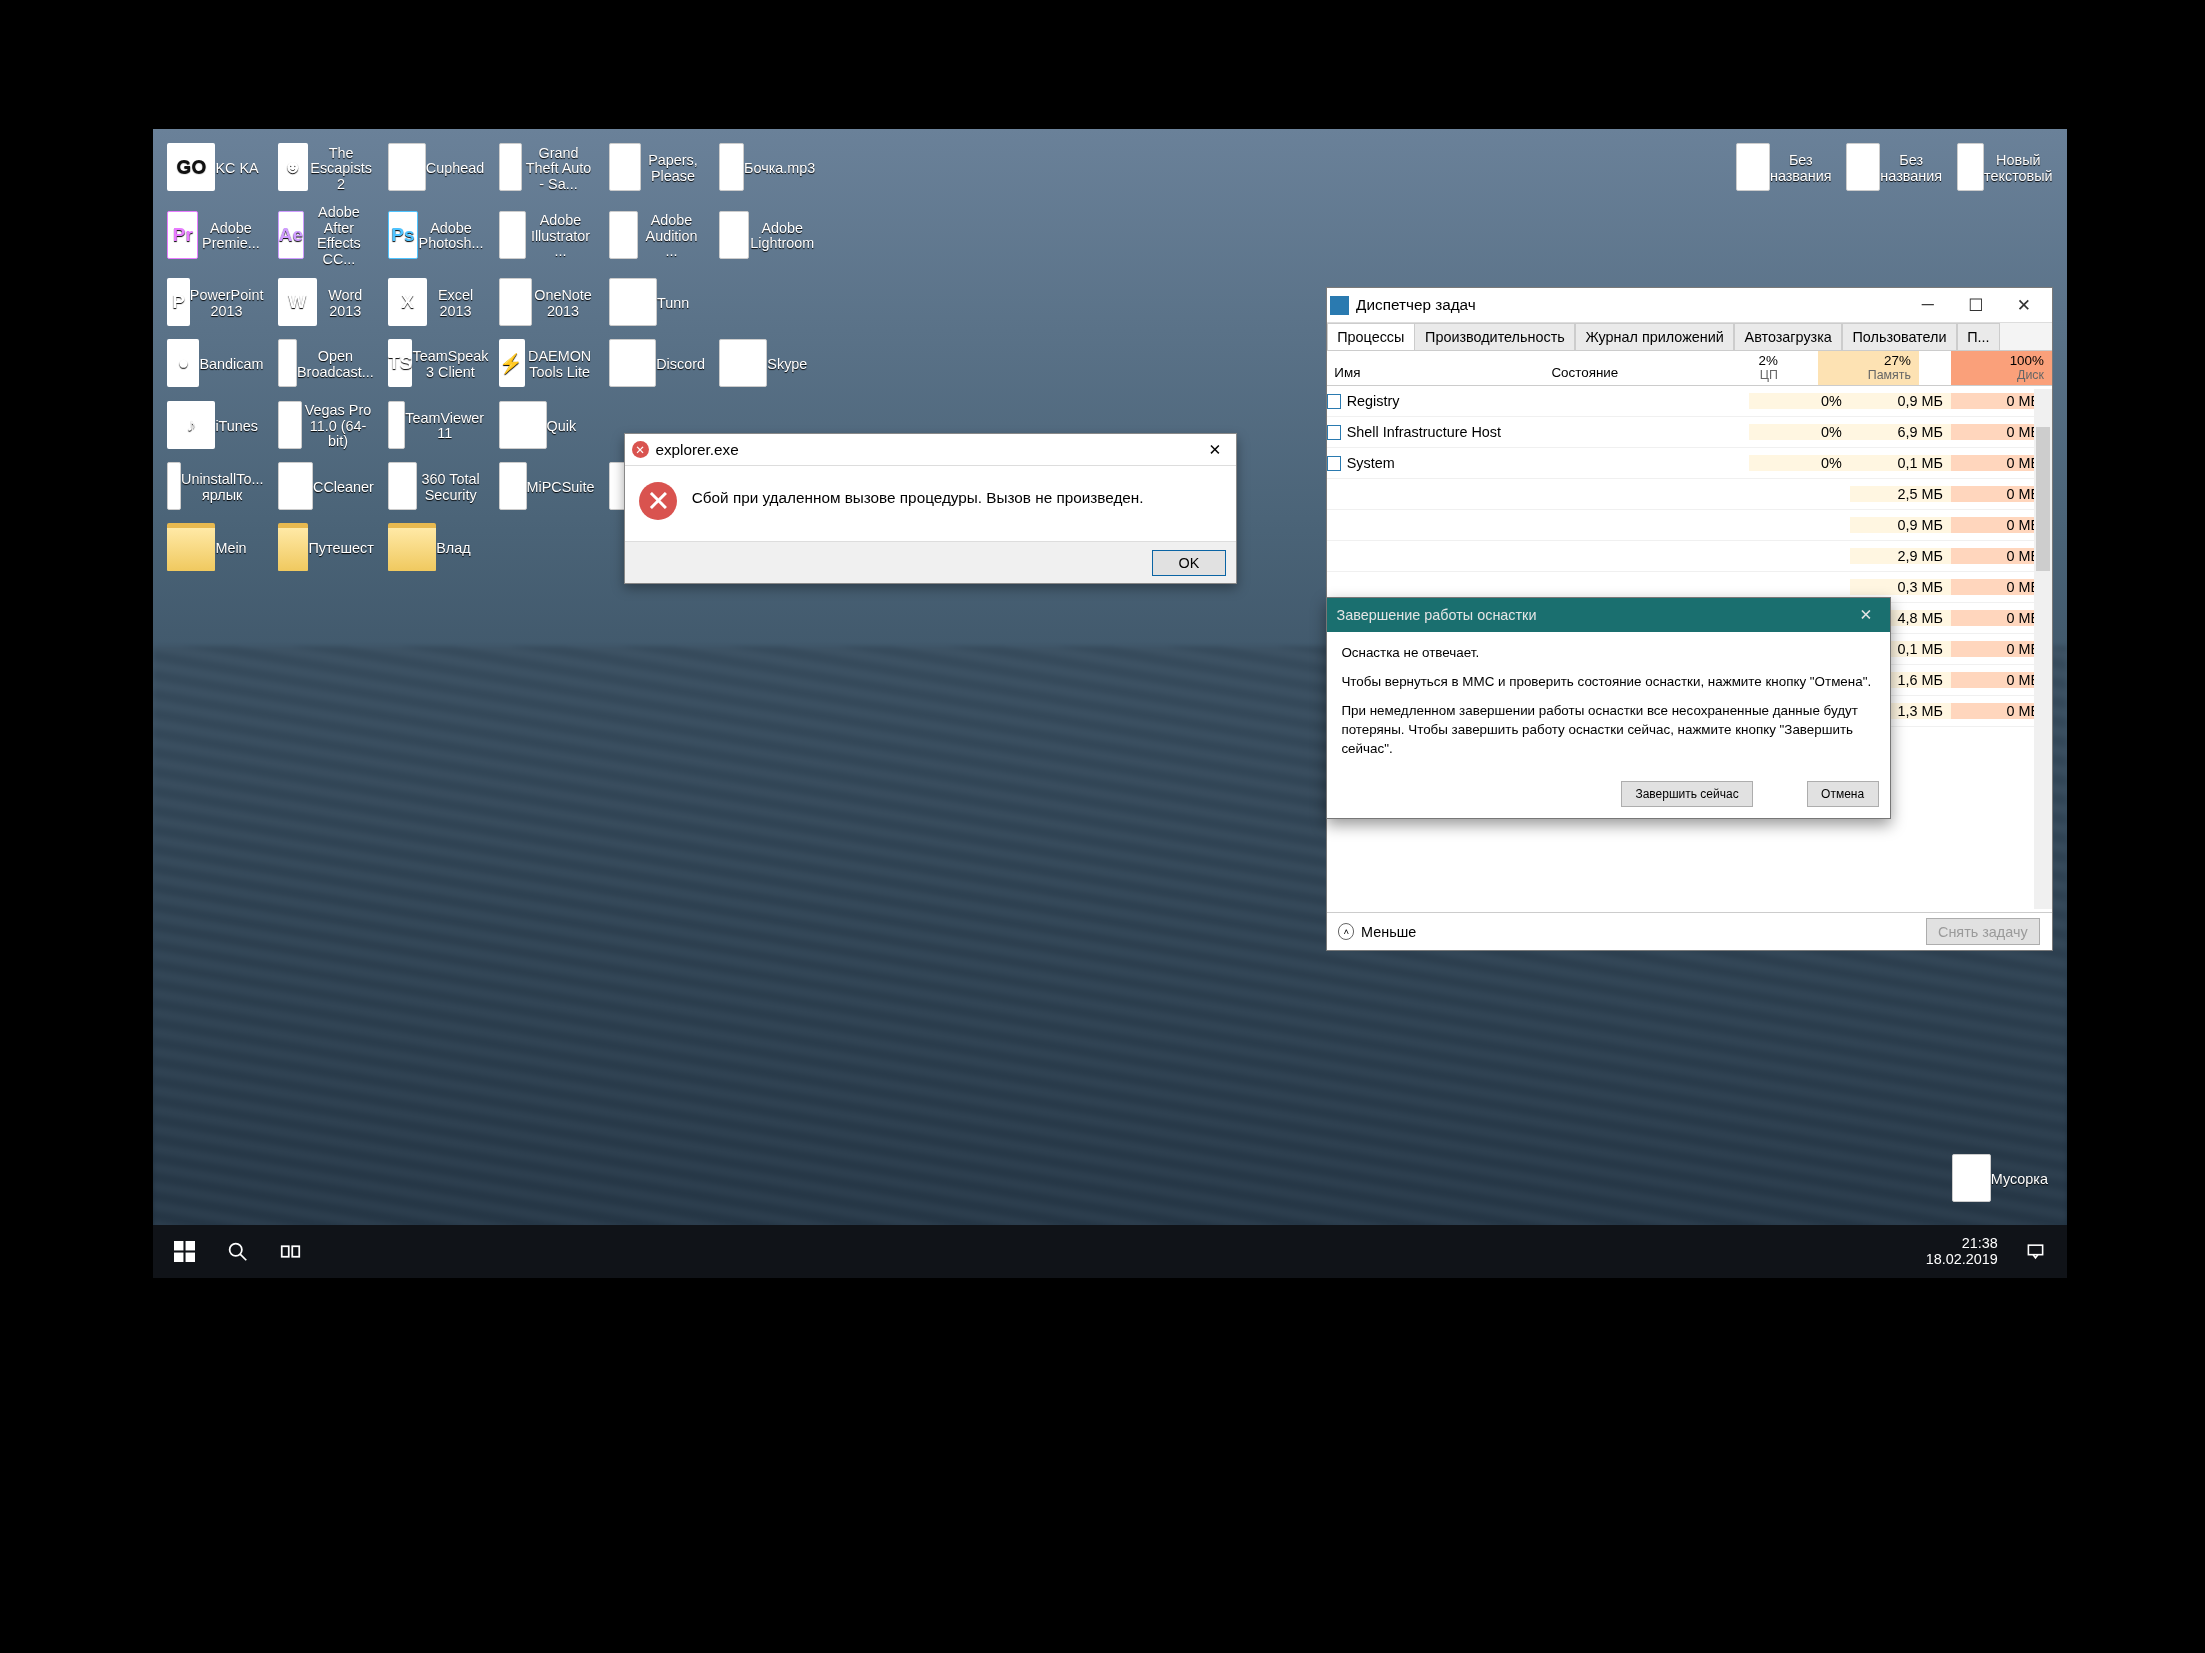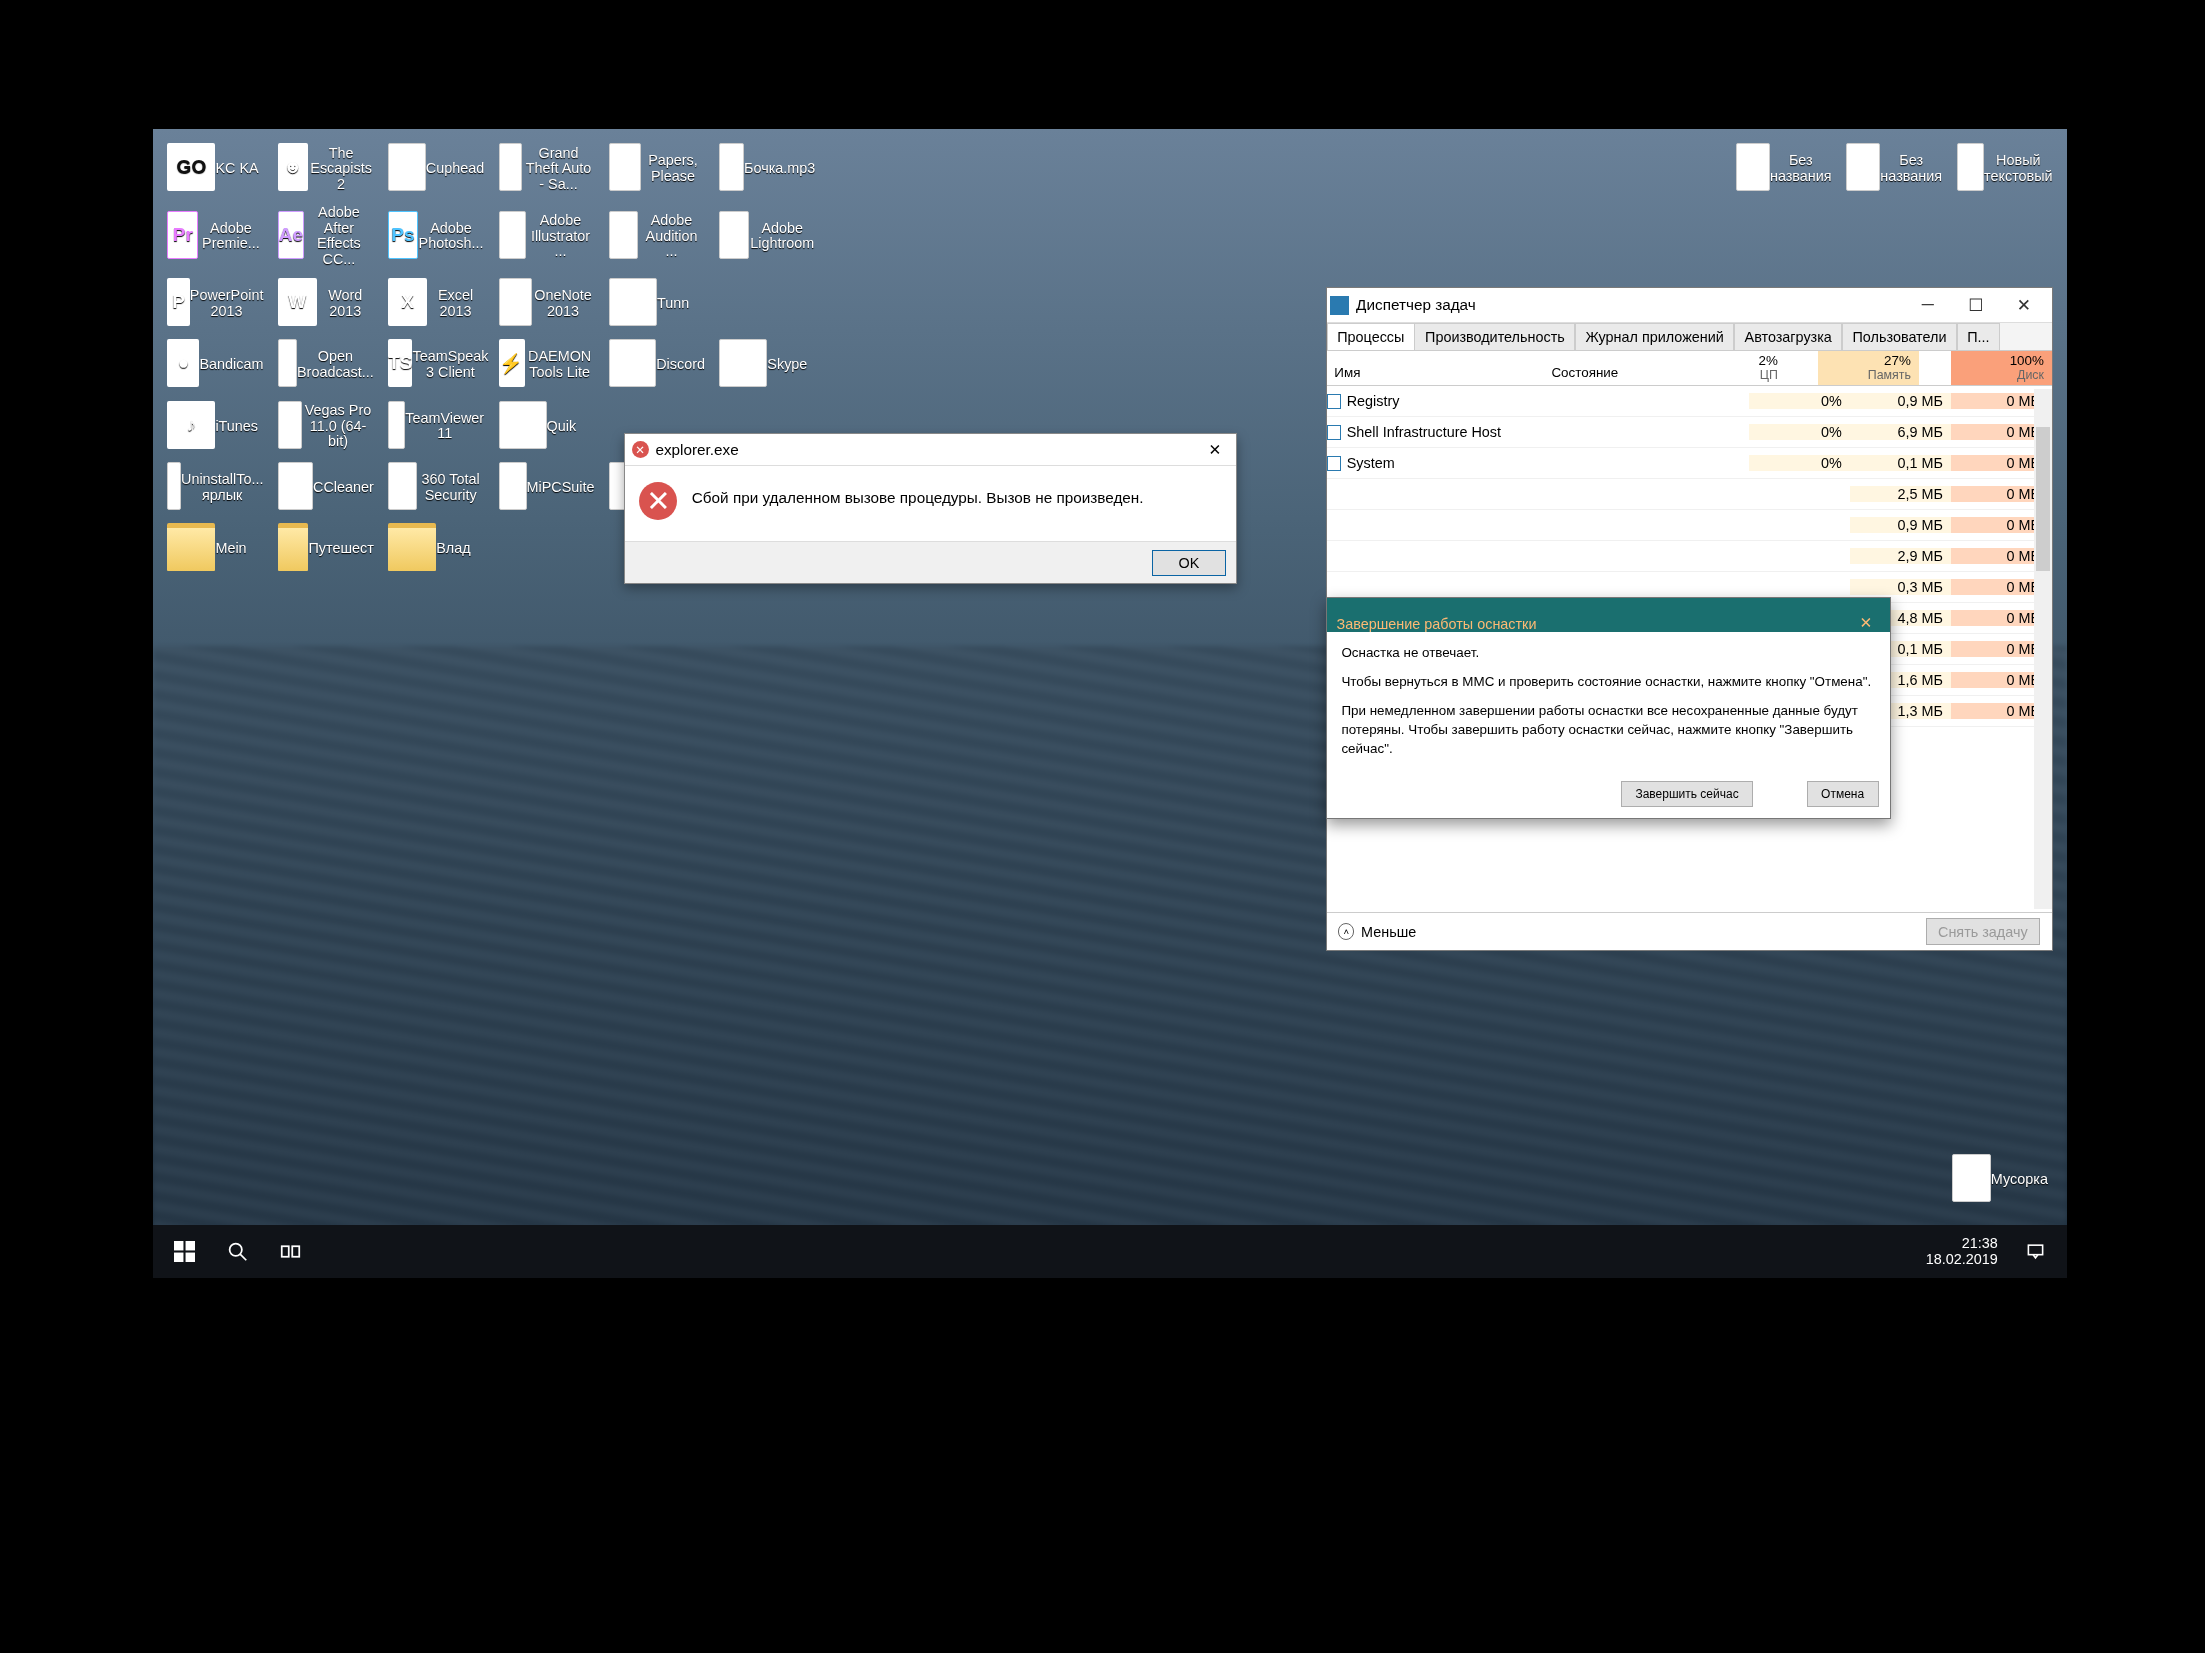--- a/index.html
+++ b/index.html
@@ -47,21 +47,21 @@
   .pr .pv.disk { background:#ffd6bd; }
   .tm-scroll { position:absolute; right:0; top:2.9px; bottom:2.9px; width:18px; background:#f0f0f0; }
   .tm-scroll .thumb{position:absolute; left:1.9px; right:1.9px; top:38px; height:144px; background:#cdcdcd;}
   .tm-status { height:38px; border-top:0.5px solid #ccc; display:flex; align-items:center; padding:0 11.5px; gap:6.7px; font-size:14.4px; }
   .tm-status .circ { width:16.3px;height:16.3px;border:1.4px solid #666;border-radius:50%;display:flex;align-items:center;justify-content:center;font-size:9.6px;}
   .tm-status .spacer{flex:1;}
   .tm-status .end{ border:0.5px solid #adadad; padding:4.8px 11.5px; background:#e1e1e1; color:#9a9a9a; }
 
   
   .snap { position:absolute; right:176px; top:468px; width:565px; background:#fff; border:0.5px solid #777; font-size:14.4px; z-index:30; box-shadow:0 5.7px 14.4px rgba(0,0,0,.4); }
-  .snap-title { height:34px; background:#1a6f6f; color:#fdba74; display:flex; align-items:flex-end; padding:0 9.6px; }
+  .snap-title { height:34px; background:#1a6f6f; color:#e5e5e5; display:flex; align-items:center; padding:0 9.6px; }
   .snap-title .spacer{flex:1;}
   .snap-title .x{width:29px;text-align:center;cursor:pointer;font-size:15.3px;}
   .snap-body { padding:11.5px 14.4px 4.8px; line-height:1.4; }
   .snap-body p { margin-bottom:10.5px; font-size:13.4px; }
   .snap-btns { display:flex; justify-content:flex-end; gap:9.6px; padding:7.7px 11.5px 11.5px; }
   .snap-btns button { padding:4.8px 13.4px; font-size:12px; background:#e1e1e1; border:0.5px solid #adadad; cursor:pointer;margin-left:44px; }
 
   
   .err { position:absolute; left:471px; top:304px; width:613px; background:#fff; border:0.5px solid #888; font-size:15.3px; z-index:20; box-shadow:0 4.8px 11.5px rgba(0,0,0,.35); }
   .err-title { height:32px; background:#fff; border-bottom:0.5px solid #ddd; display:flex; align-items:center; padding:0 6.7px; }

